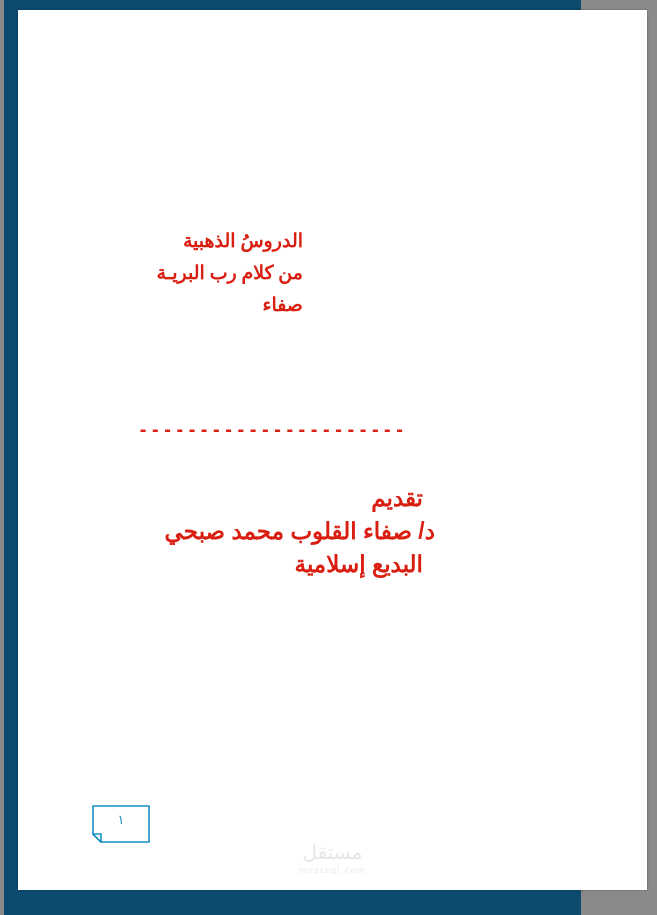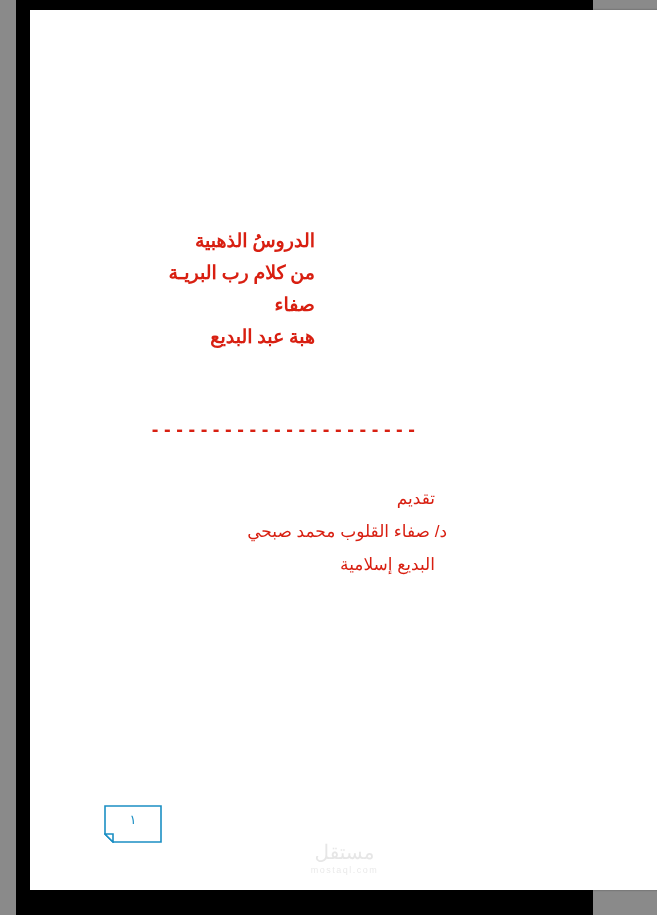--- a/index.html
+++ b/index.html
@@ -8,25 +8,25 @@
   }
   body {
     width: 657px;
     height: 915px;
     background: #8a8a8a;
     font-family: "Liberation Sans", sans-serif;
     overflow: hidden;
   }
   .page-canvas {
     position: absolute;
-    left: 16px;
+    left: 4px;
     top: 0;
     width: 577px;
     height: 915px;
-    background: #000000;
+    background: #0c4a6e;
   }
   .page-sheet {
     position: absolute;
     left: 14px;
     top: 10px;
     width: 629px;
     height: 880px;
     background: #ffffff;
     box-shadow: 0 0 2px rgba(0,0,0,0.35);
     overflow: hidden;
@@ -75,22 +75,22 @@
   .credits-block {
     position: absolute;
     right: 200px;
     top: 472px;
     width: 390px;
     text-align: right;
     direction: rtl;
   }
   .credit-line {
     color: #d81f11;
-    font-weight: normal;
-    font-size: 17px;
+    font-weight: bold;
+    font-size: 23px;
     line-height: 33px;
     white-space: nowrap;
     font-family: "Liberation Sans", sans-serif;
   }
   .credit-line.indent-1 {
     margin-right: 12px;
   }
   .credit-line.indent-2 {
     margin-right: 24px;
   }
@@ -164,21 +164,20 @@
 
 <div class="page-canvas">
 
   <div class="page-sheet">
     <div class="doc-body">
 
       <div class="title-block">
         <div class="title-line thin">الدروسُ الذهبية</div>
         <div class="title-line thin">من كلام رب البريـة</div>
         <div class="title-line">صفاء</div>
-        <div class="title-line">هبة عبد البديع</div>
       </div>
 
       <div class="divider-dashes">- - - - - - - - - - - - - - - - - - - - - -</div>
 
       <div class="credits-block">
         <div class="credit-line indent-2">تقديم</div>
         <div class="credit-line indent-1">د/ صفاء القلوب محمد صبحي</div>
         <div class="credit-line indent-2">البديع إسلامية</div>
       </div>
 

